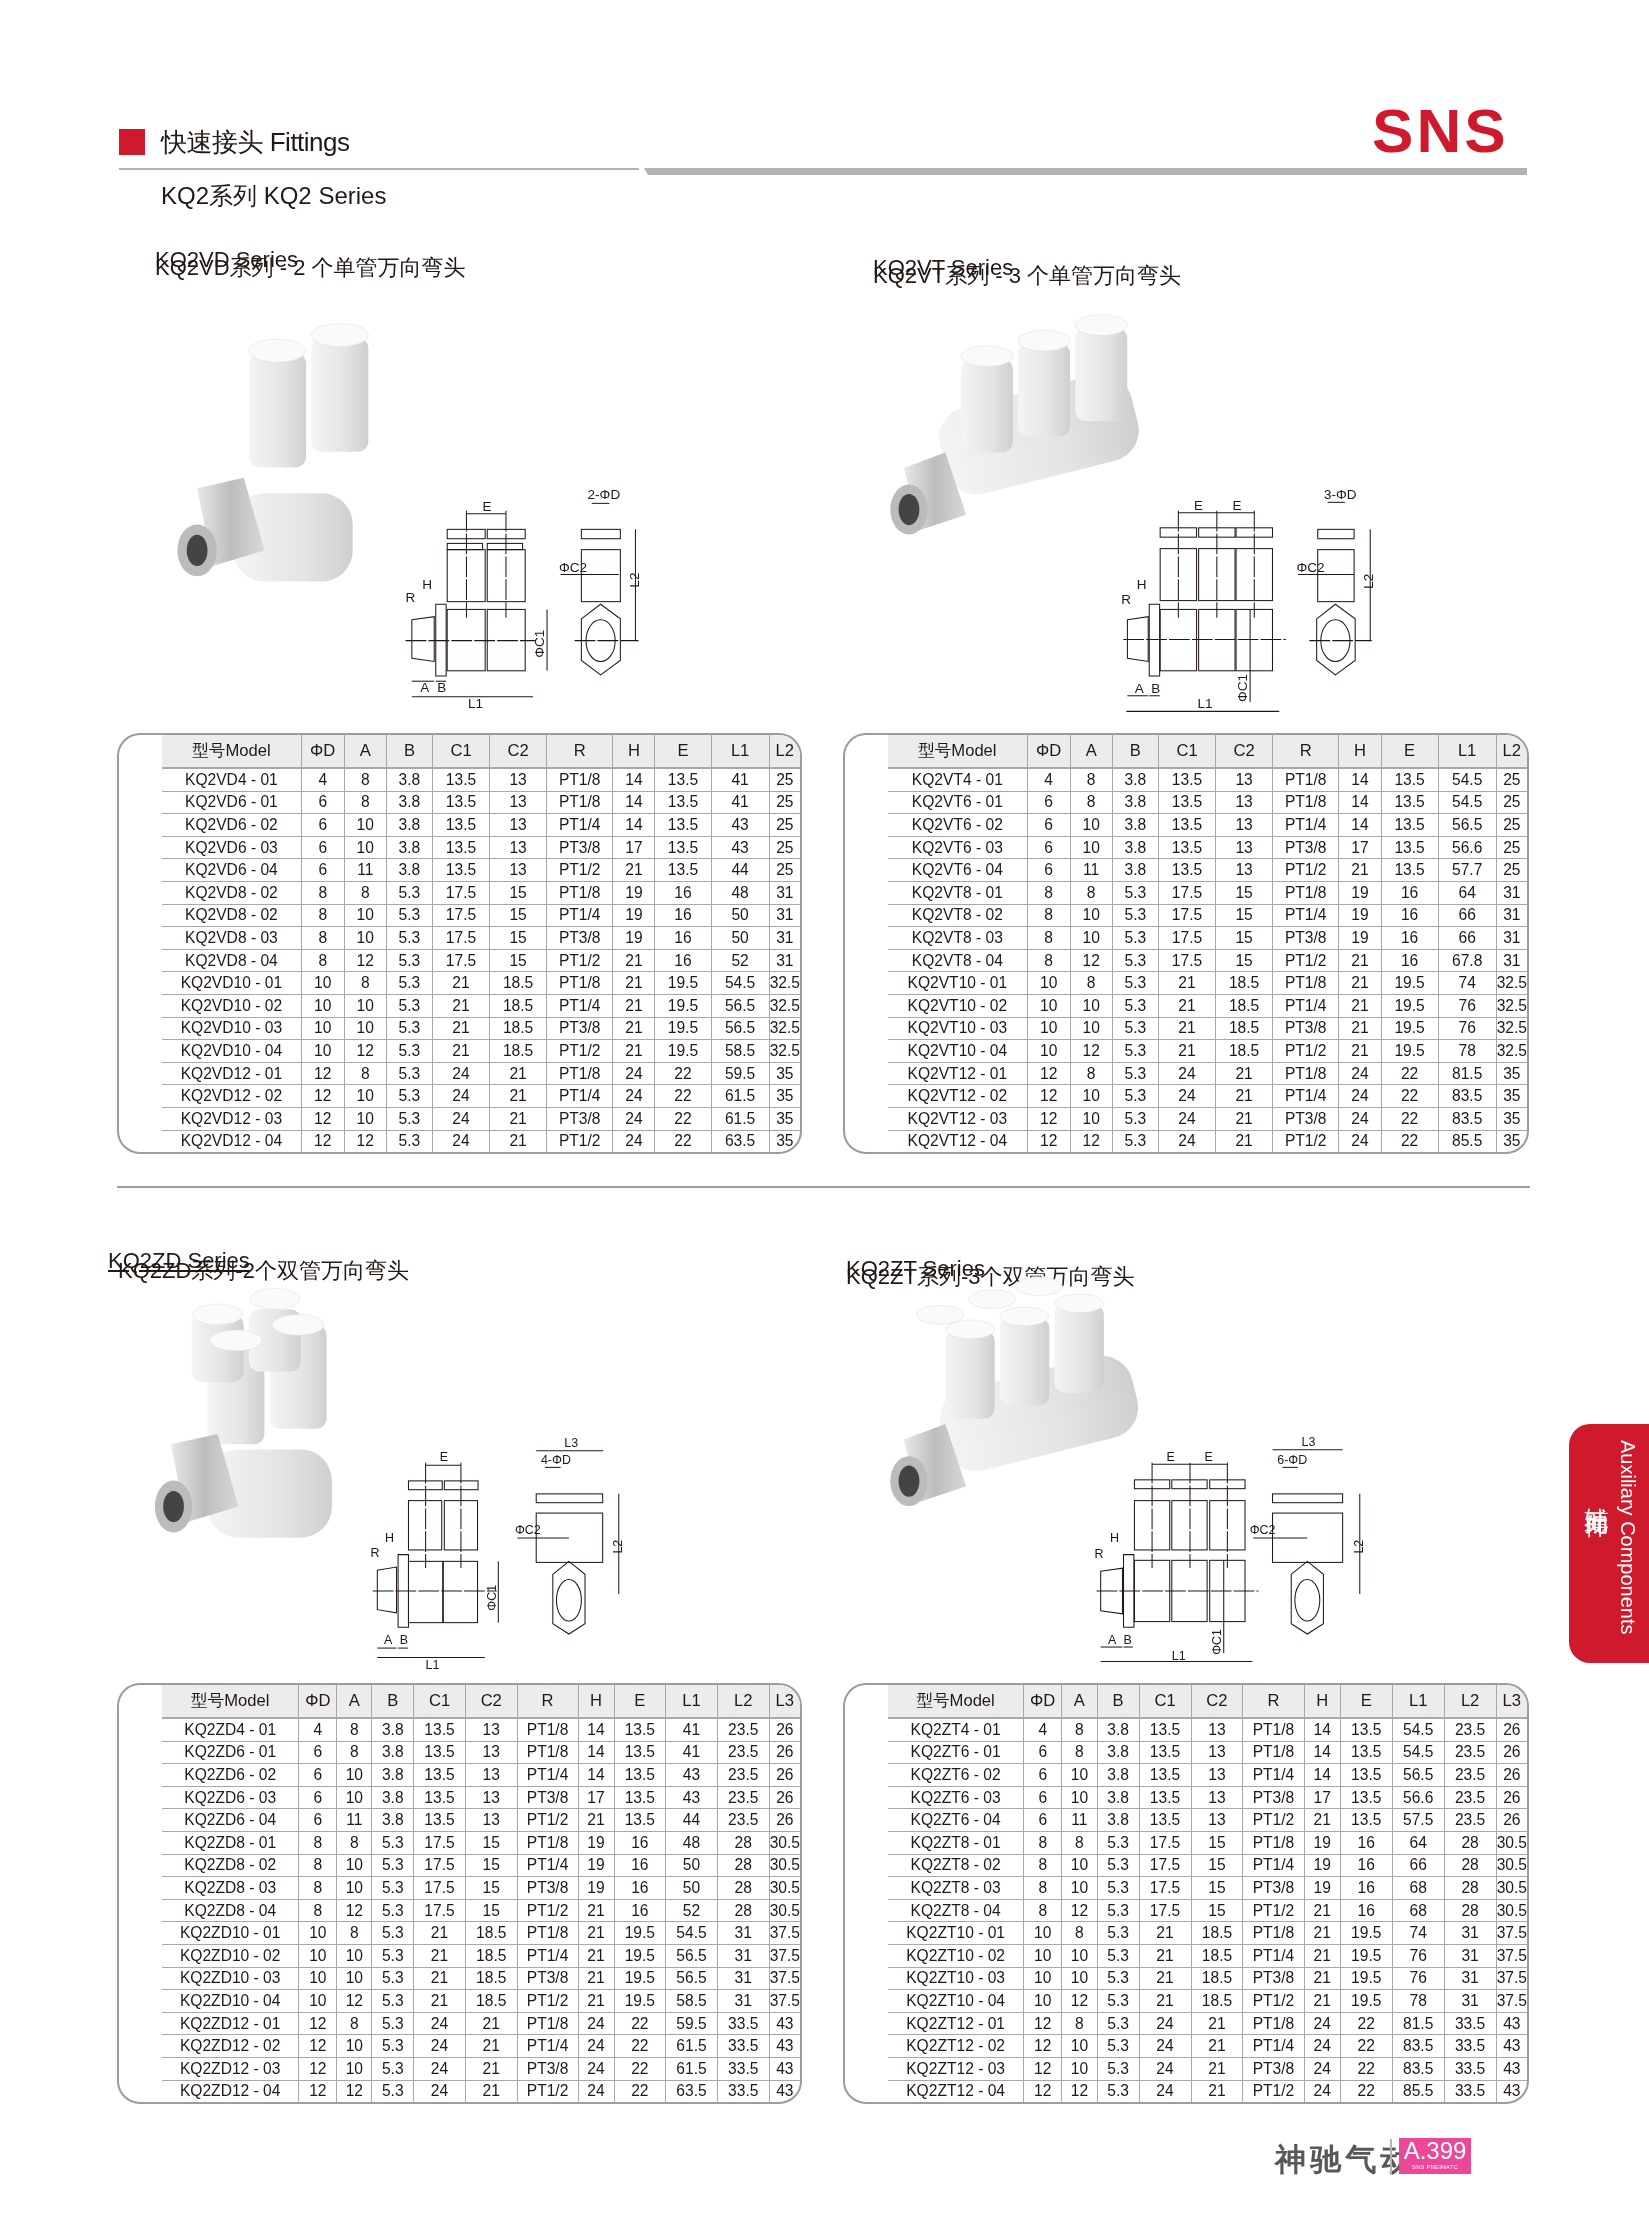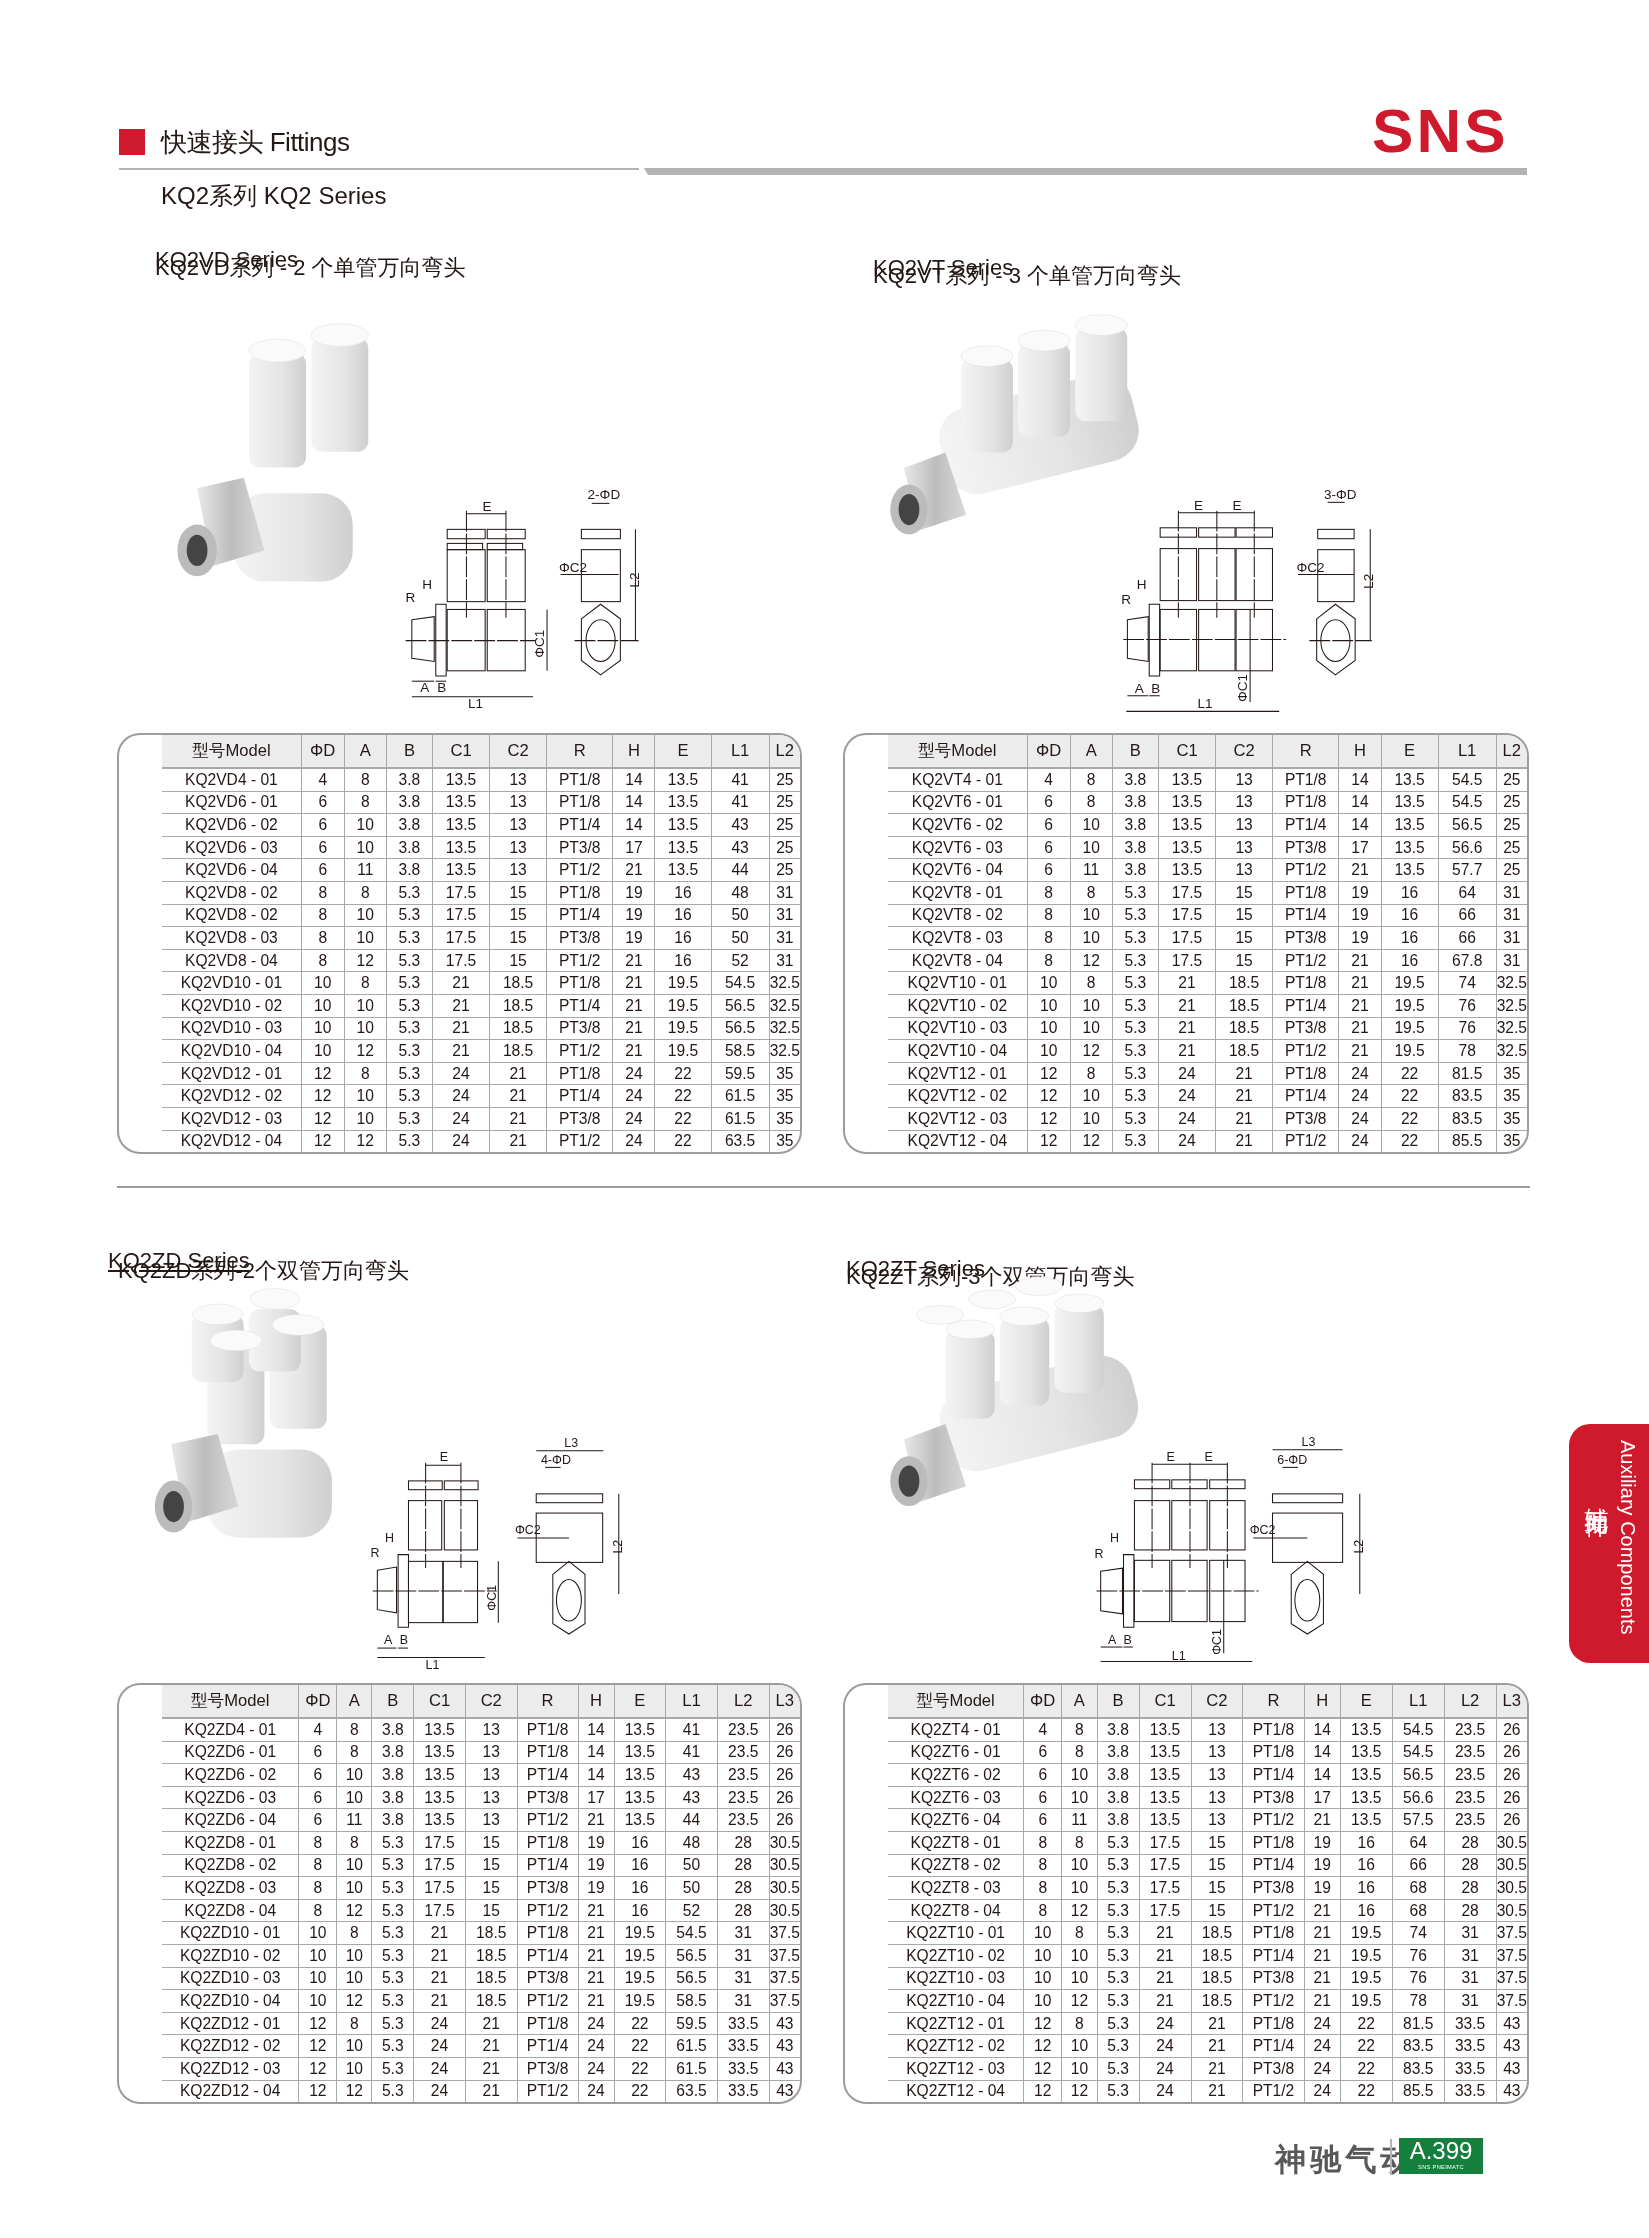--- a/index.html
+++ b/index.html
@@ -22,21 +22,21 @@
   table.spec th { background:#ececec; font-weight:normal; height:30px; border-right:1px solid #a8a8a8; border-bottom:2.1px solid #a8a8a8; font-size:16.6px; }
   table.spec td { height:21.6px; border-right:1px solid #a8a8a8; border-bottom:1.6px solid #a8a8a8; padding:0; }
   table.spec tr td:last-child, table.spec tr th:last-child { border-right:none; }
   table.spec tr:last-child td { border-bottom:none; }
   .divider { left:117px; top:1186px; width:1413px; height:2.1px; background:#9c9c9c; }
   .side-tab { left:1569px; top:1424px; width:81px; height:239px; background:#cf1a2d; border-radius:21px 0 0 21px; color:#fff; }
   .side-en { position:absolute; left:47px; top:15.6px; writing-mode:vertical-rl; font-size:20px; }
   .side-cn { position:absolute; left:11.4px; top:65px; writing-mode:vertical-rl; font-size:24px; letter-spacing:2.1px; }
   .footer-cn { left:1275px; top:2139px; font-size:31px; font-weight:bold; color:#595757; letter-spacing:4.2px; }
   .footer-sep { left:1390px; top:2139px; width:2.1px; height:36px; background:#b3b3b3; }
-  .page-badge { left:1399px; top:2138px; width:84px; height:36px; background:#15803d; color:#fff; text-align:center; }
+  .page-badge { left:1399px; top:2138px; width:72px; height:36px; background:#ec4899; color:#fff; text-align:center; }
   .page-num { font-size:24px; line-height:26px; display:block; }
   .page-brand { font-size:5.7px; line-height:7.3px; display:block; letter-spacing:0.3px; }
   svg text { font-family:"Liberation Sans", sans-serif; }
 </style>
 </head>
 <body>
 
 <div class="abs hdr-square"></div>
 <div class="abs hdr-title">快速接头 Fittings</div>
 <div class="abs hdr-rule-left"></div>

